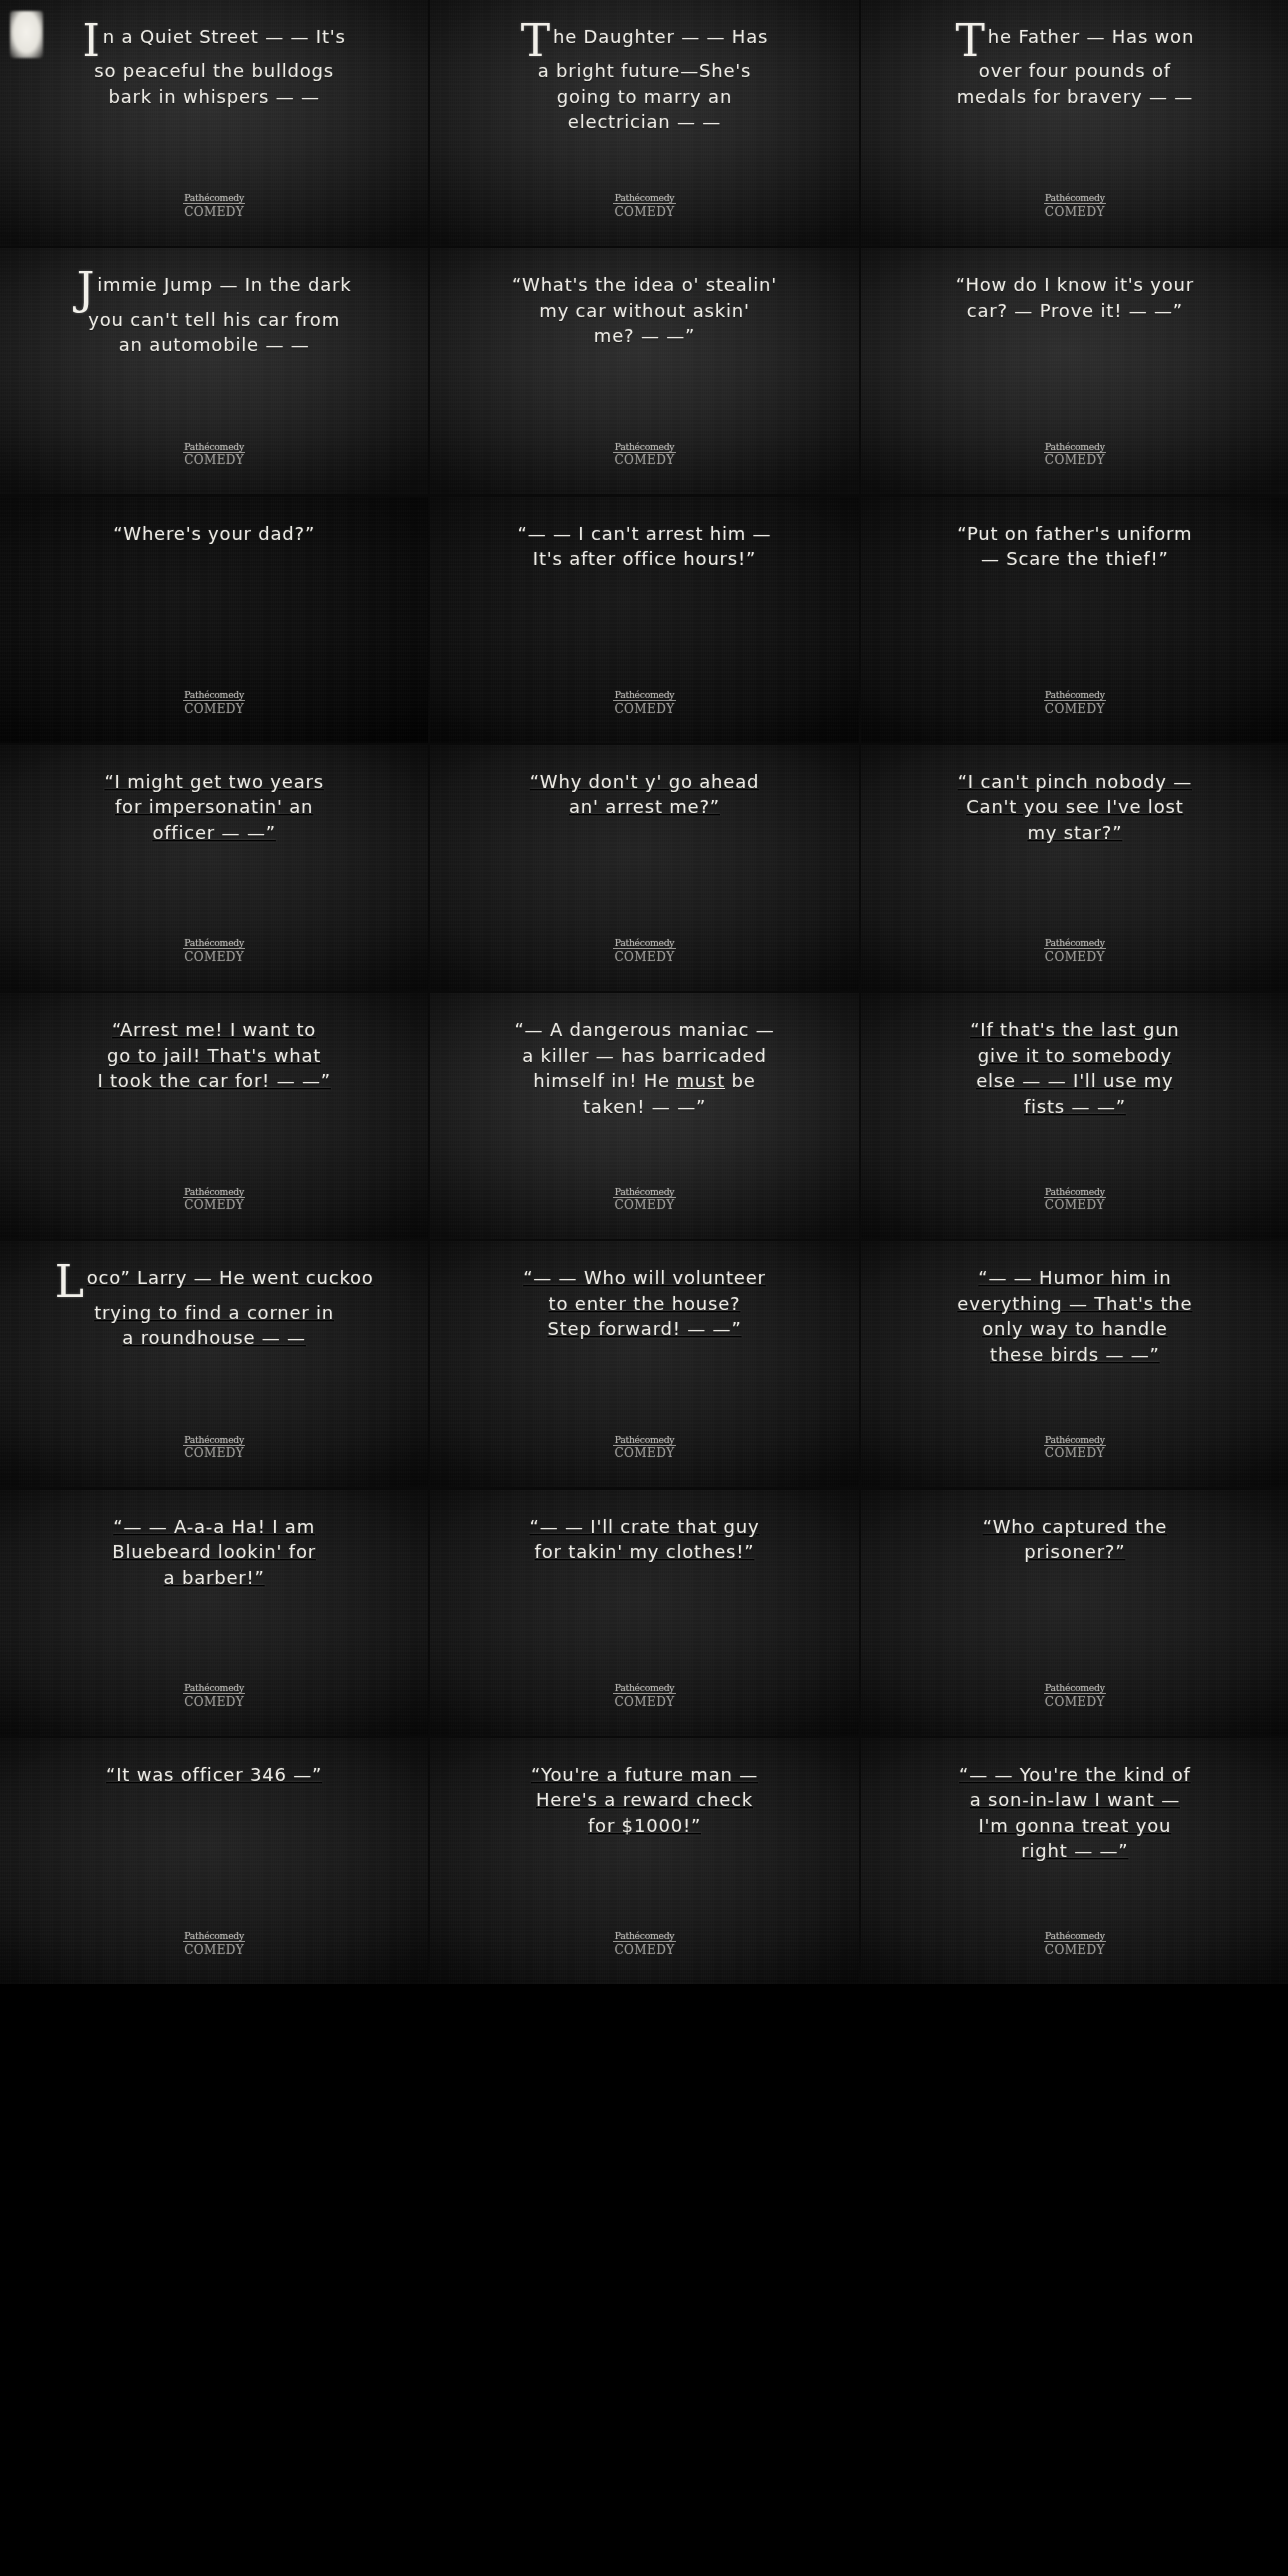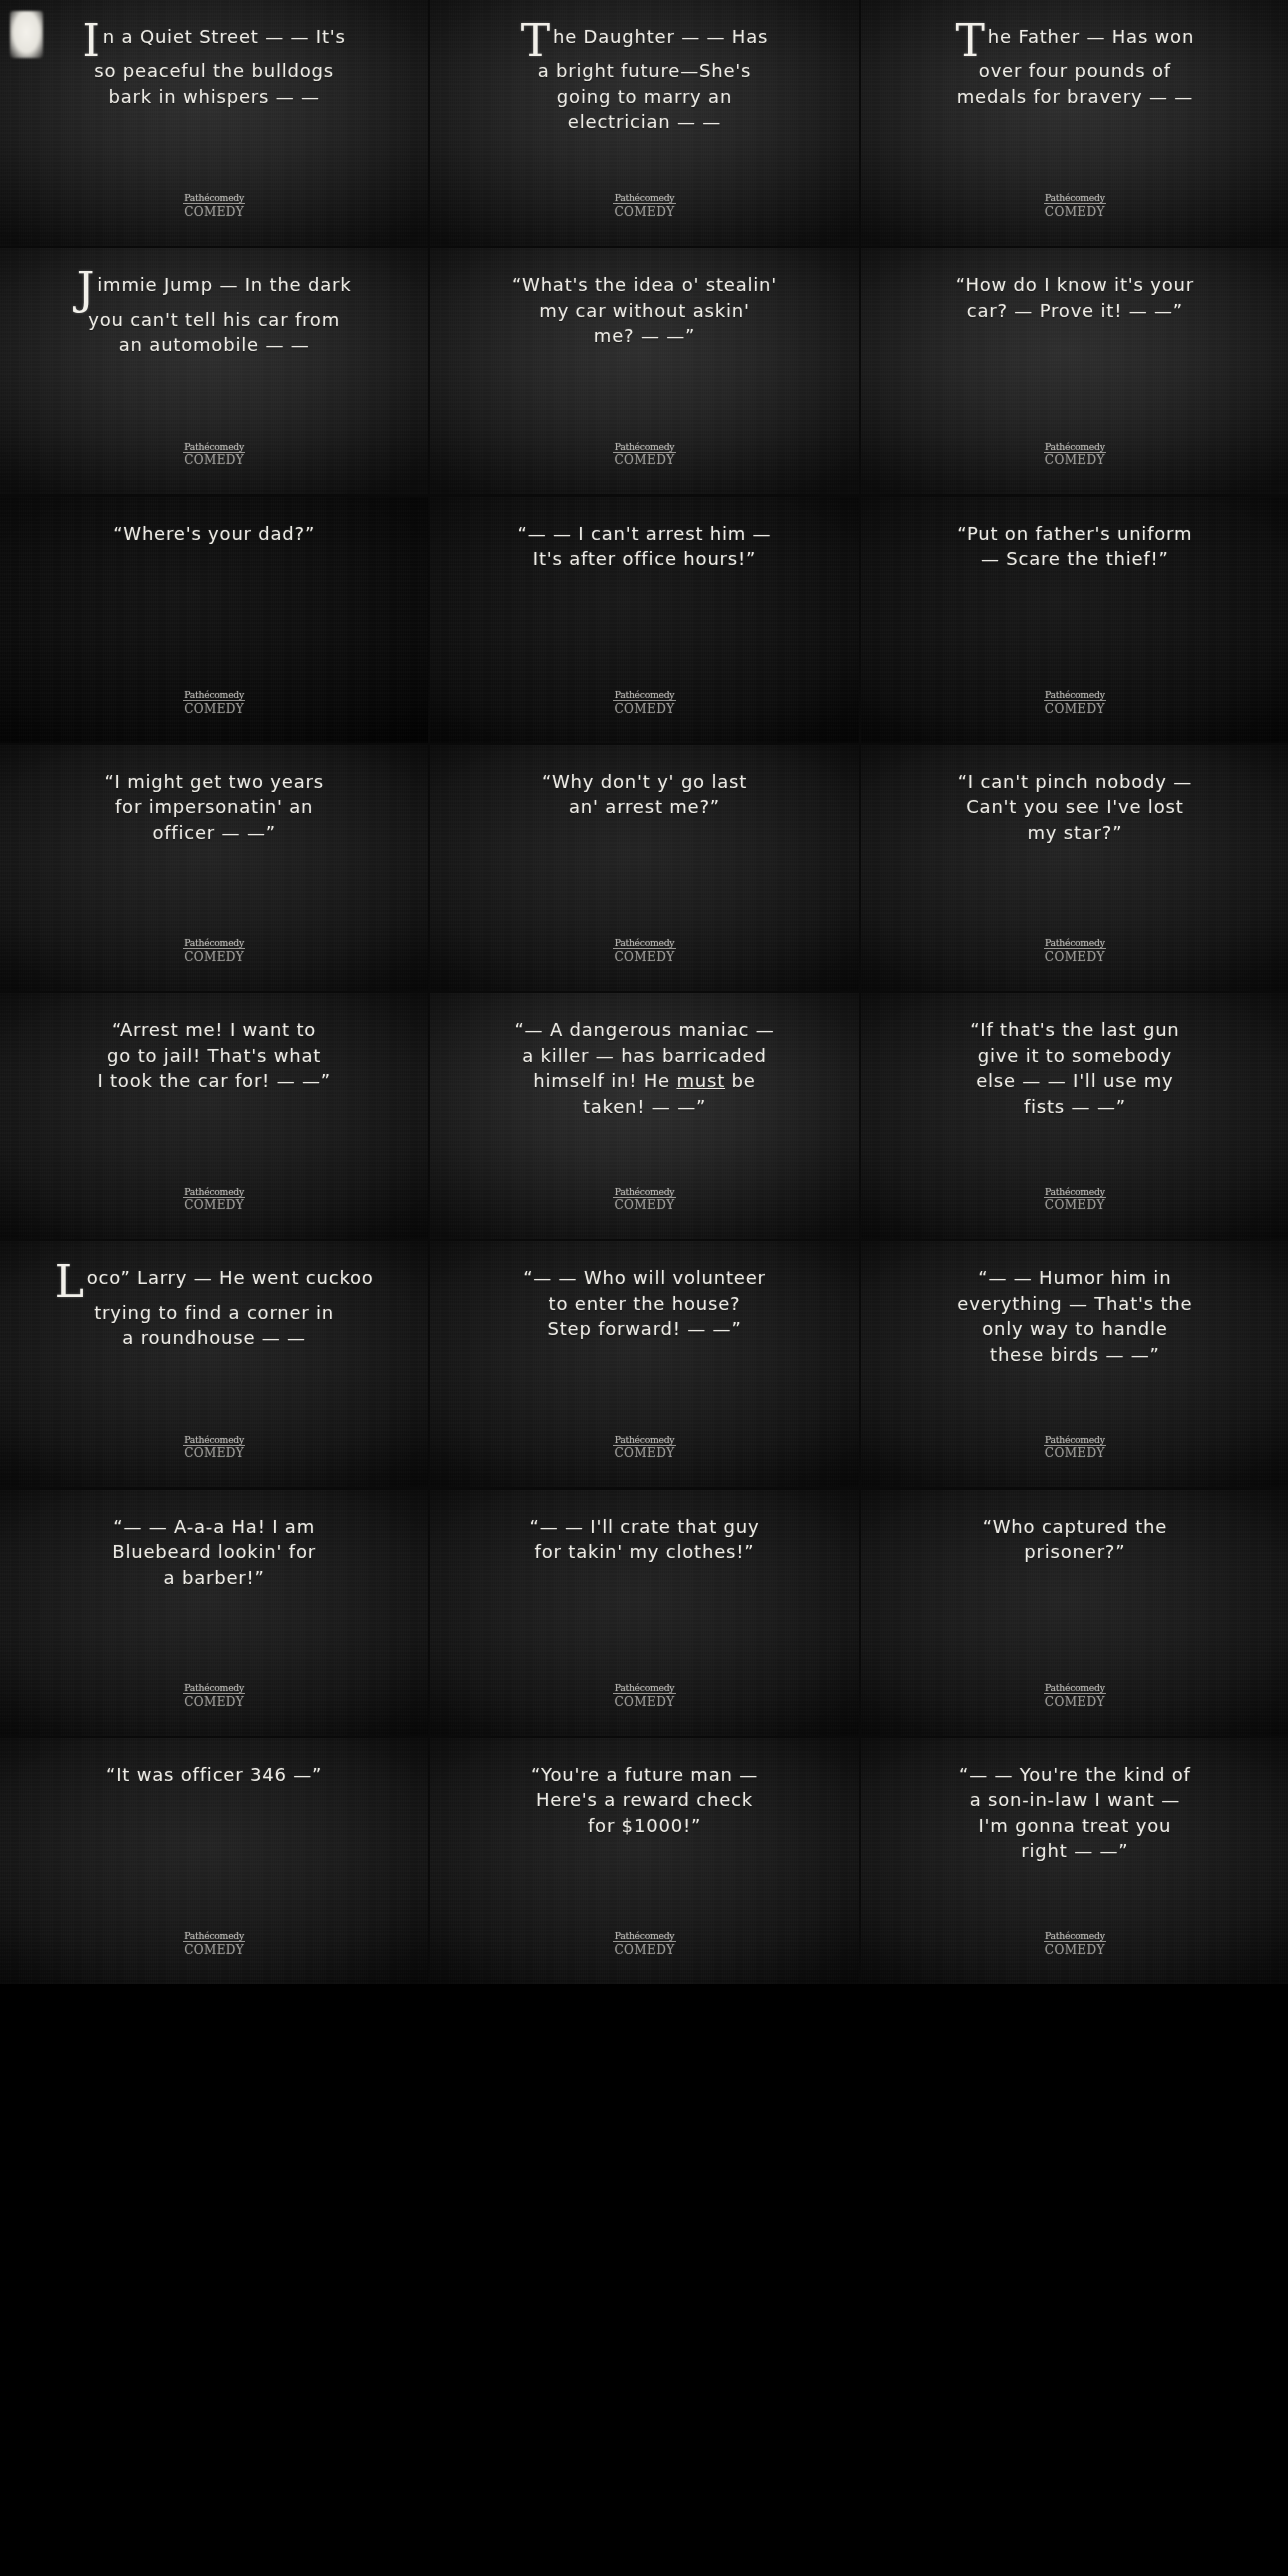--- a/index.html
+++ b/index.html
@@ -33,20 +33,21 @@
     flex-direction: column;
     align-items: center;
     justify-content: flex-start;
     box-sizing: border-box;
     padding: 24px 29px 0 29px;
   }
   
   .frame.dark {
     background:
       radial-gradient(ellipse 78% 72% at 48% 44%, #232323 0%, #1b1b1b 40%, #141414 66%, #0c0c0c 86%, #070707 100%);
+    text-decoration: underline;
   }
   .frame.darker {
     background:
       radial-gradient(ellipse 80% 74% at 46% 42%, #191919 0%, #121212 42%, #0d0d0d 70%, #070707 88%, #040404 100%);
   }
   .frame.verydark {
     background:
       radial-gradient(ellipse 82% 76% at 44% 40%, #141414 0%, #0e0e0e 42%, #090909 70%, #050505 88%, #020202 100%);
   }
   .frame::after {
@@ -204,21 +205,21 @@
     <div class="frame dark">
       <div class="dropcap-wrap">
         <span class="caption" style="display: block;">“I might get two years
 for impersonatin' an
 officer — —”</span>
       </div>
       <div class="logo"><span class="l1">Pathécomedy</span><span class="l2">COMEDY</span></div>
     </div>
     <div class="frame dark">
       <div class="dropcap-wrap">
-        <span class="caption" style="display: block;">“Why don't y' go last
+        <span class="caption" style="display: block;">“Why don't y' go ahead
 an' arrest me?”</span>
       </div>
       <div class="logo"><span class="l1">Pathécomedy</span><span class="l2">COMEDY</span></div>
     </div>
     <div class="frame dark">
       <div class="dropcap-wrap">
         <span class="caption" style="display: block;">“I can't pinch nobody —
 Can't you see I've lost
 my star?”</span>
       </div>

